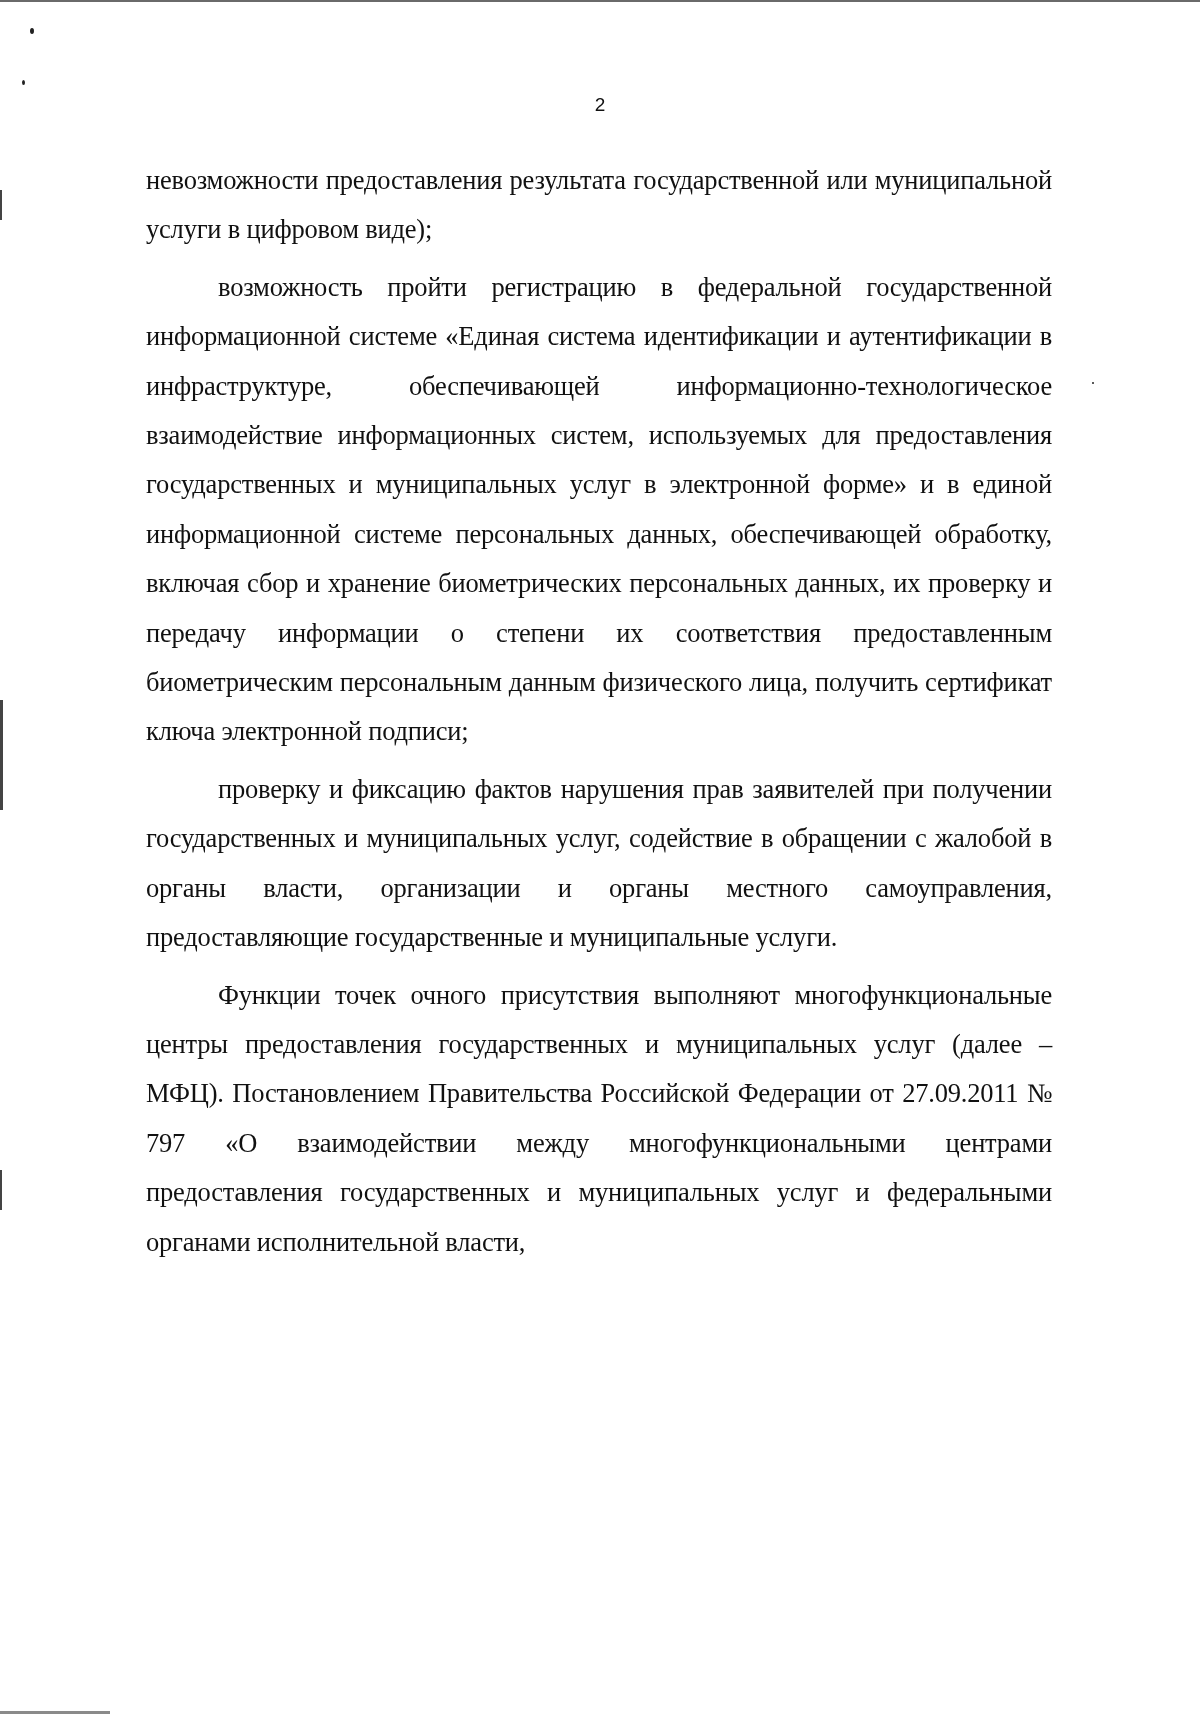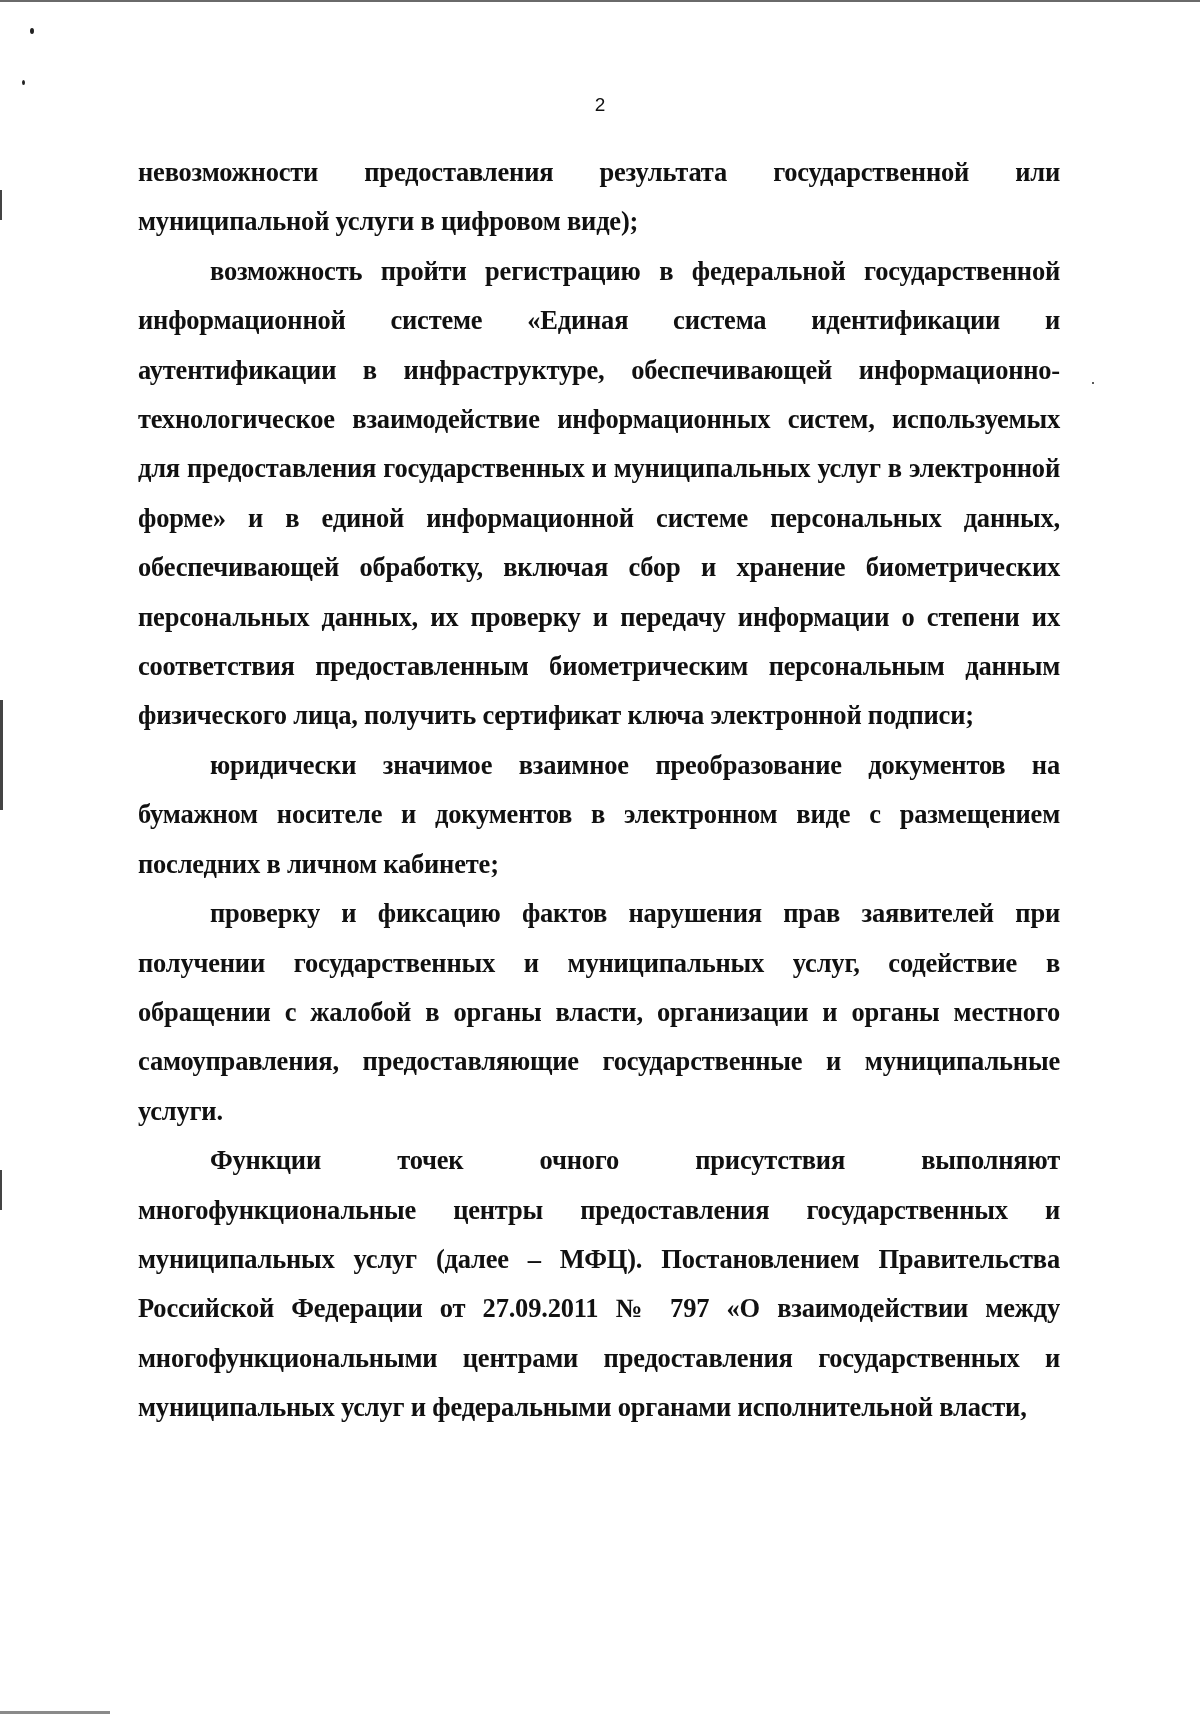--- a/index.html
+++ b/index.html
@@ -52,24 +52,23 @@
     position: absolute;
     left: 138px;
     top: 148px;
     width: 922px;
     font-size: 26.5px;
     line-height: 49.4px;
     text-align: justify;
     letter-spacing: -0.2px;
   }
   .text-block p {
-    margin: 0;
+    margin: 8px;
     text-indent: 72px;
     text-align: justify;
-    font-weight: bold;
   }
   .text-block p.continuation {
     text-indent: 0;
   }
 </style>
 </head>
 <body>
 
 <div class="scan-edge-top"></div>
 <div class="scan-edge-bottom"></div>
@@ -80,16 +79,15 @@
 
 <div class="speck" style="left:30px;top:28px;width:4px;height:6px;"></div>
 <div class="speck" style="left:22px;top:80px;width:3px;height:5px;"></div>
 <div class="speck" style="left:1092px;top:382px;width:2px;height:2px;"></div>
 
 <div class="page-number">2</div>
 
 <div class="text-block">
   <p class="continuation">невозможности предоставления результата государственной или муниципальной услуги в цифровом виде);</p>
   <p>возможность пройти регистрацию в федеральной государственной информационной системе «Единая система идентификации и аутентификации в инфраструктуре, обеспечивающей информационно-технологическое взаимодействие информационных систем, используемых для предоставления государственных и муниципальных услуг в электронной форме» и в единой информационной системе персональных данных, обеспечивающей обработку, включая сбор и хранение биометрических персональных данных, их проверку и передачу информации о степени их соответствия предоставленным биометрическим персональным данным физического лица, получить сертификат ключа электронной подписи;</p>
-  <p>юридически значимое взаимное преобразование документов на бумажном носителе и документов в электронном виде с размещением последних в личном кабинете;</p>
   <p>проверку и фиксацию фактов нарушения прав заявителей при получении государственных и муниципальных услуг, содействие в обращении с жалобой в органы власти, организации и органы местного самоуправления, предоставляющие государственные и муниципальные услуги.</p>
   <p>Функции точек очного присутствия выполняют многофункциональные центры предоставления государственных и муниципальных услуг (далее – МФЦ). Постановлением Правительства Российской Федерации от 27.09.2011 № 797 «О взаимодействии между многофункциональными центрами предоставления государственных и муниципальных услуг и федеральными органами исполнительной власти,</p>
 </div>
 
 </body></html>

